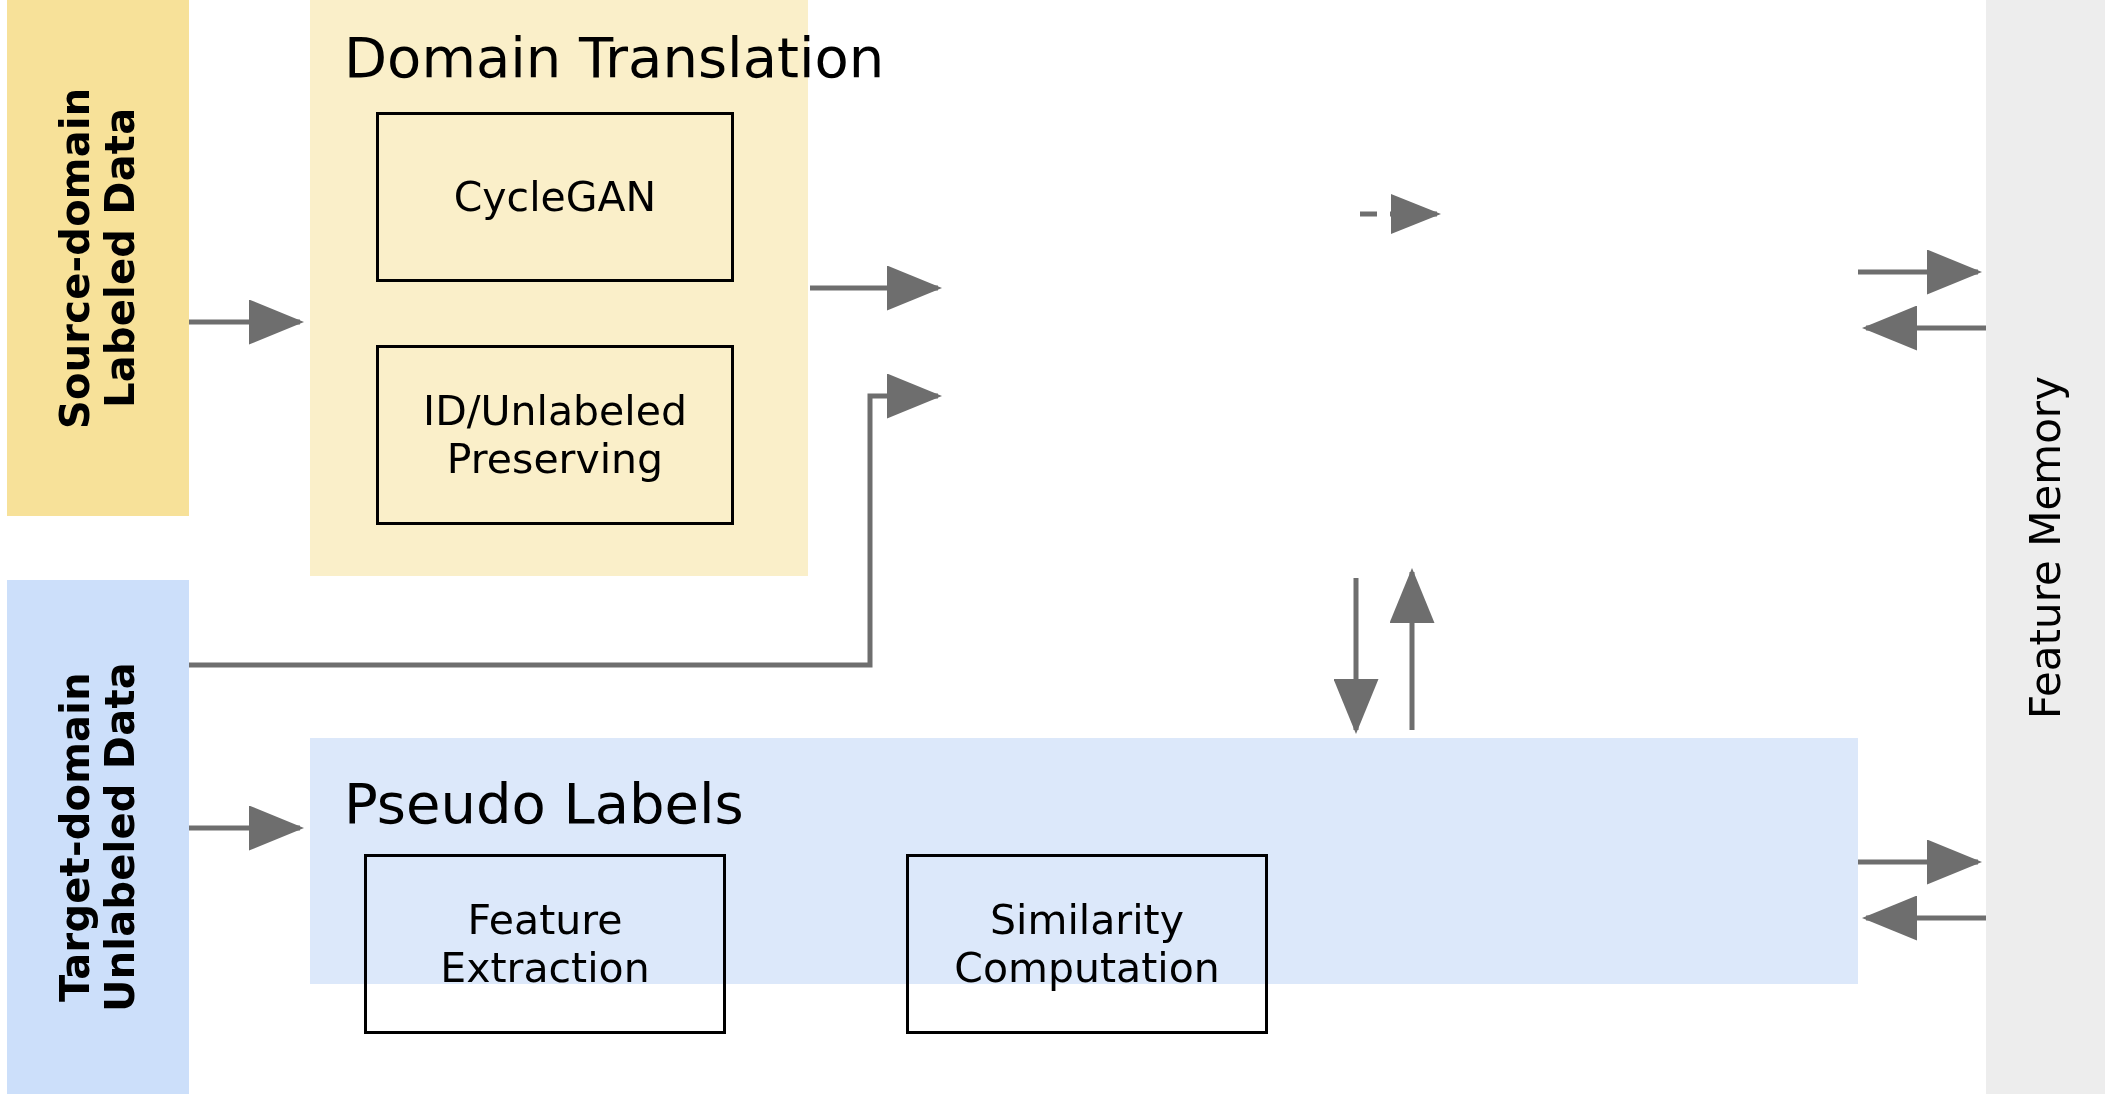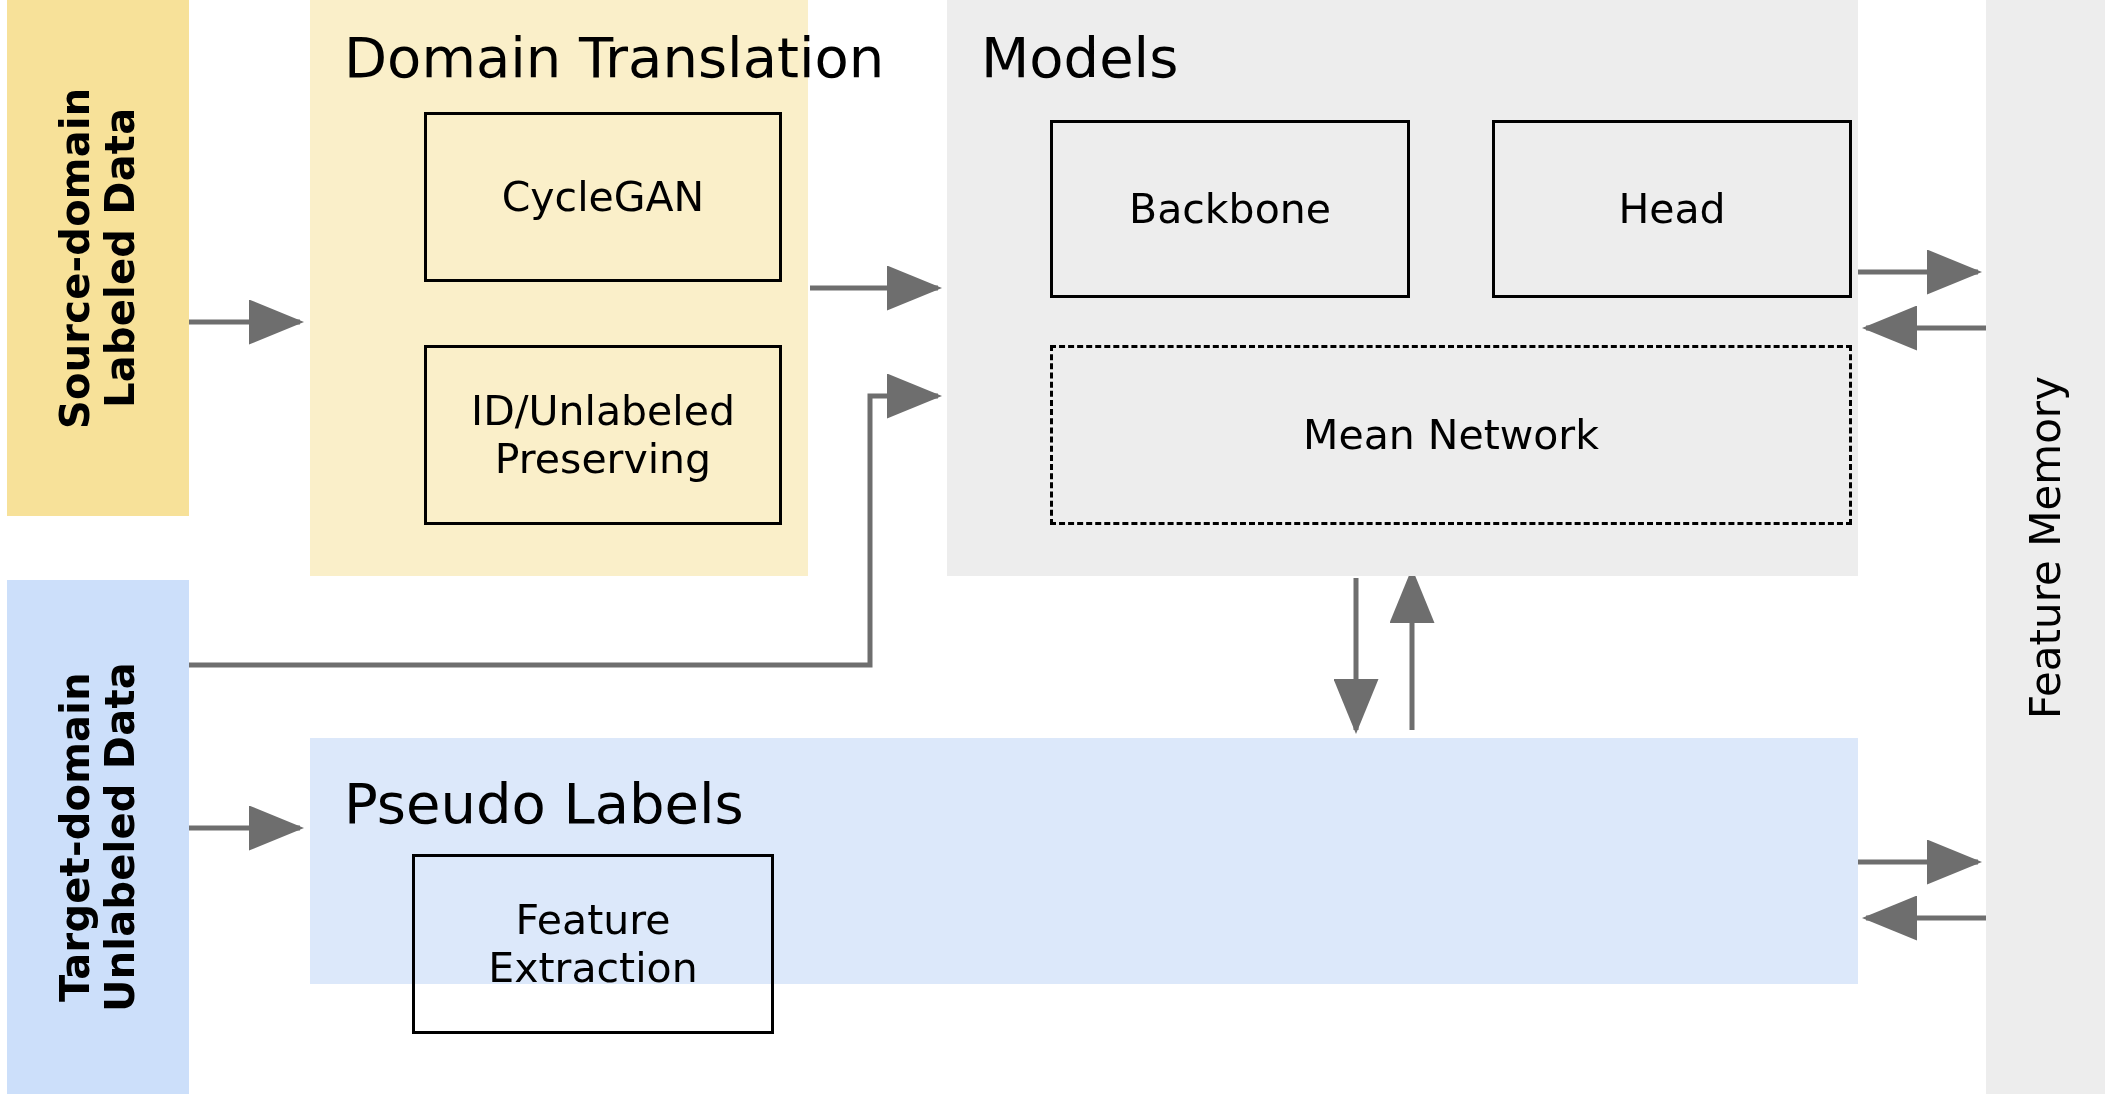--- a/index.html
+++ b/index.html
@@ -27,21 +27,20 @@
     position:absolute;font-size:56px;font-weight:400;line-height:1;
     white-space:nowrap;
   }
 
   
   .node{
     border:3px solid #000;
     display:flex;align-items:center;justify-content:center;
     text-align:center;font-size:41px;line-height:1.18;font-weight:400;
     padding:0 6px;
-    margin-left:48px;
   }
   .node.dashed{border:3px dashed #000;}
 
   
   .fmcol{
     background:#ededed;
     display:flex;align-items:center;justify-content:center;
   }
   .fmlabel{
     writing-mode:vertical-rl;transform:rotate(180deg);
@@ -114,39 +113,33 @@
       <span>CycleGAN</span>
     </div>
     <div class="abs node" style="left:66px;top:345px;width:358px;height:180px;">
       <span>
         <span>ID/Unlabeled</span><br>
         <span>Preserving</span>
       </span>
     </div>
   </div>
 
-  <div class="abs panel" style="left:947px;top:0px;width:911px;height:576px;background:#EDEDED;">
-    <div class="panel-title" style="left:34px;top:30px;">Models</div>
-    <div class="abs node" style="left:55px;top:120px;width:360px;height:178px;">
-      <span>Backbone</span>
-    </div>
-    <div class="abs node" style="left:497px;top:120px;width:360px;height:178px;">
-      <span>Head</span>
-    </div>
-    <div class="abs node dashed" style="left:55px;top:345px;width:802px;height:180px;">
-      <span>Mean Network</span>
-    </div>
-  </div>
 
   <div class="abs panel" style="left:310px;top:738px;width:1548px;height:246px;background:#DCE8FA;">
     <div class="panel-title" style="left:34px;top:38px;">Pseudo Labels</div>
     <div class="abs node" style="left:54px;top:116px;width:362px;height:180px;">
       <span>
         <span>Feature</span><br>
         <span>Extraction</span>
+      </span>
+    </div>
+    <div class="abs node" style="left:596px;top:116px;width:362px;height:180px;">
+      <span>
+        <span>Similarity</span><br>
+        <span>Computation</span>
       </span>
     </div>
   </div>
 
   <div class="abs fmcol" style="left:1986px;top:0px;width:119px;height:1094px;">
     <span class="fmlabel">Feature Memory</span>
   </div>
 
 </div>
 

